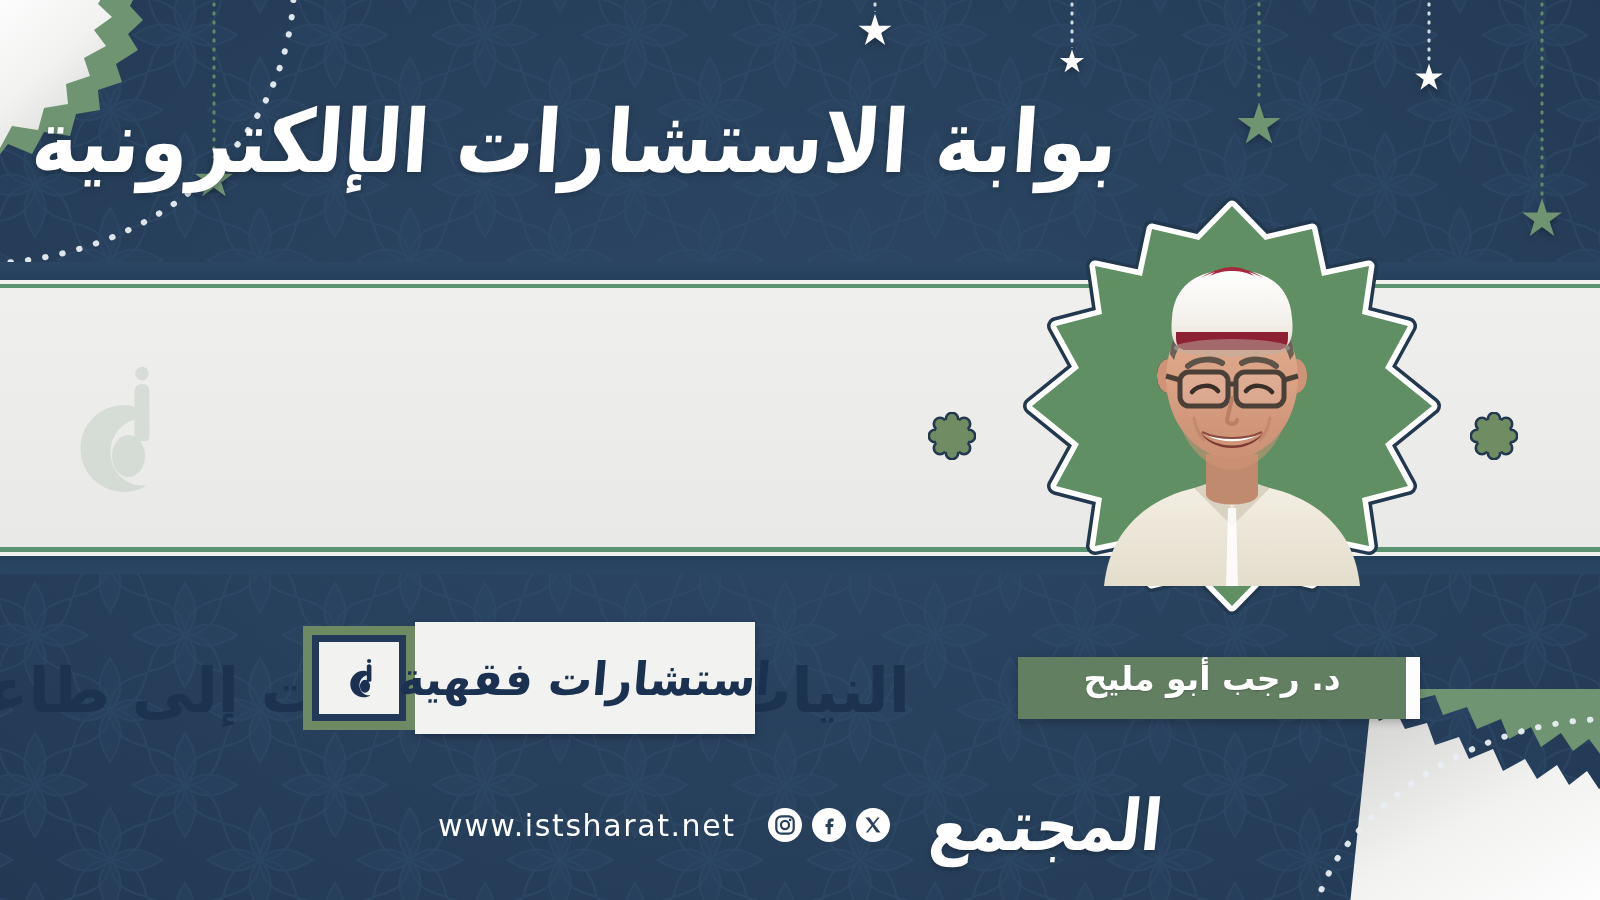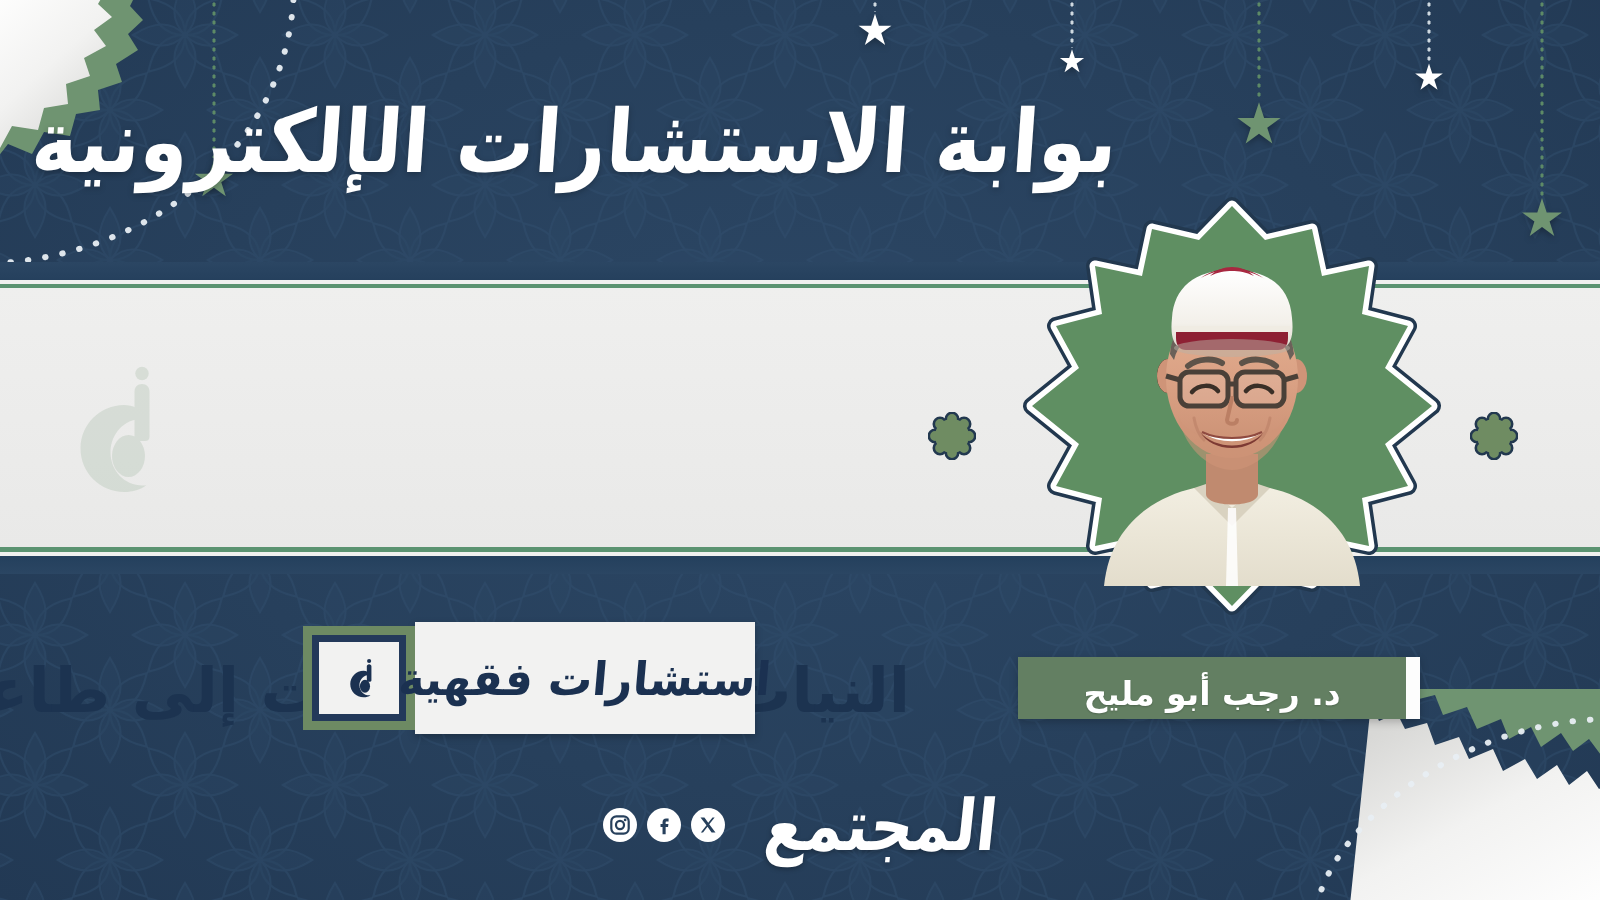--- a/index.html
+++ b/index.html
@@ -159,22 +159,22 @@
     display:flex; align-items:center;
     box-shadow:0 3px 8px rgba(0,0,0,.22);
   }
   .name-badge .tab {
     width:14px; height:100%;
     background:#fdfdfd;
   }
   .name-badge .body {
     flex:1; height:100%;
     background:#637f62;
-    display:flex; align-items:flex-end; justify-content:center;
-    padding-bottom:6px;
+    display:flex; align-items:center; justify-content:center;
+    padding-bottom:20px;
   }
   .name-badge .name-text {
     color:#ffffff;
     font-size:33px;
     font-weight:700;
     letter-spacing:0.5px;
     white-space:nowrap;
     text-shadow:0 1px 2px rgba(0,0,0,.2);
   }
 
@@ -600,15 +600,16 @@
         </svg>
       </a>
       <a class="social-icon">
         <svg width="20" height="20" viewBox="0 0 24 24">
           <path d="M3,3 L10.2,12.4 L3.4,21 L6,21 L11.4,14.2 L16.3,21 L21,21
                    L13.5,11.1 L20,3 L17.4,3 L12.3,9.4 L7.7,3 Z" fill="#27405c"></path>
         </svg>
       </a>
     </div>
 
+    <div class="website-url">www.istsharat.net</div>
   </div>
 
 </div>
 
 </body></html>

